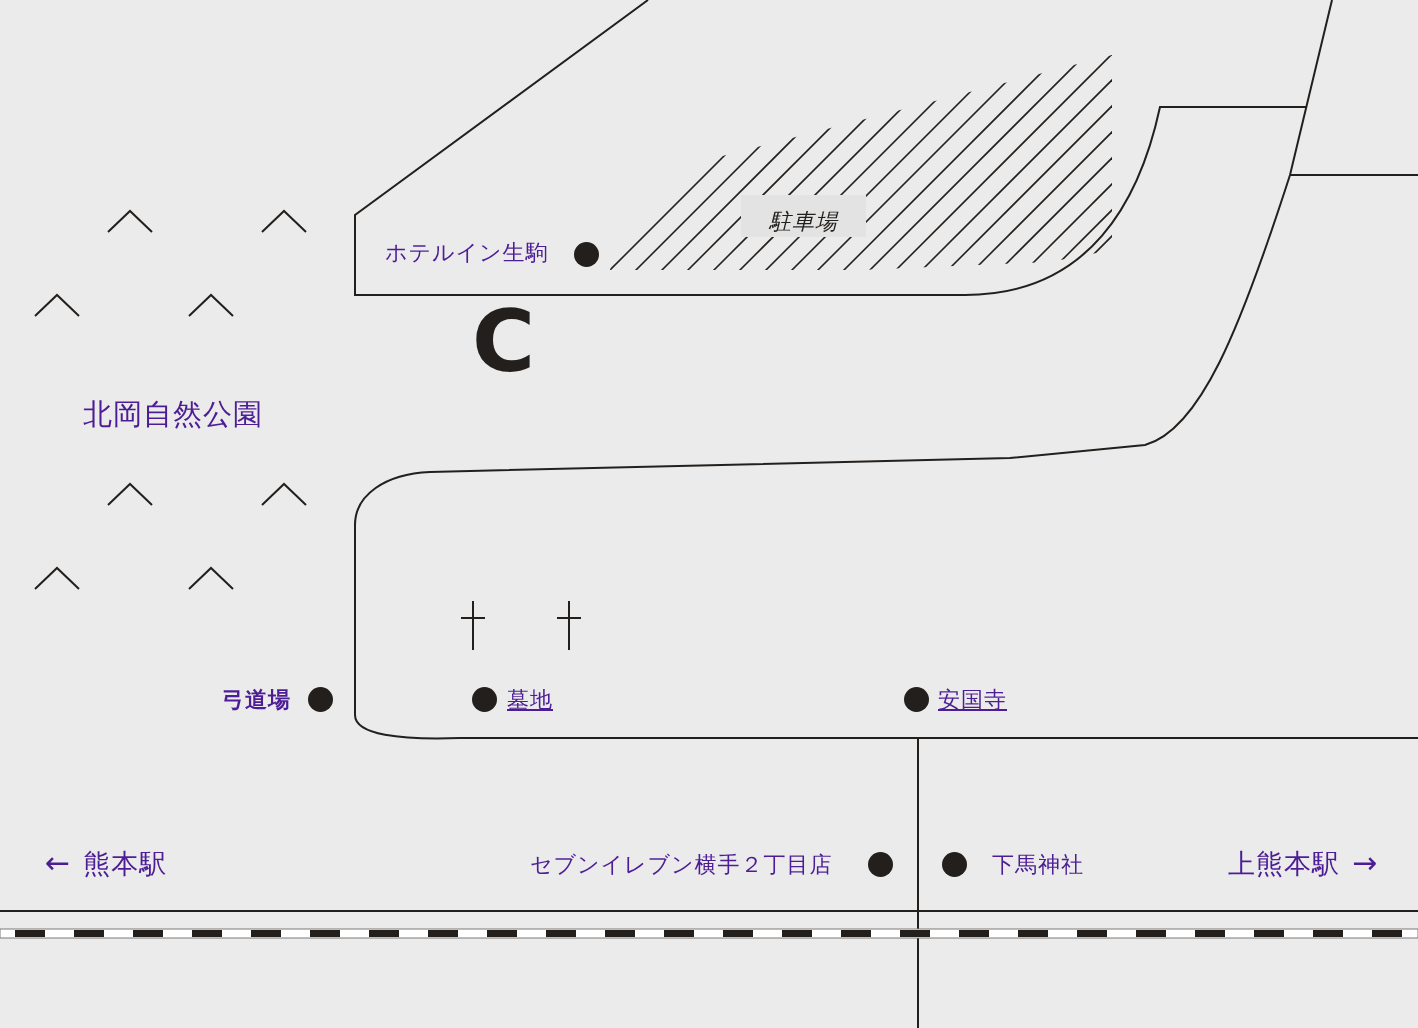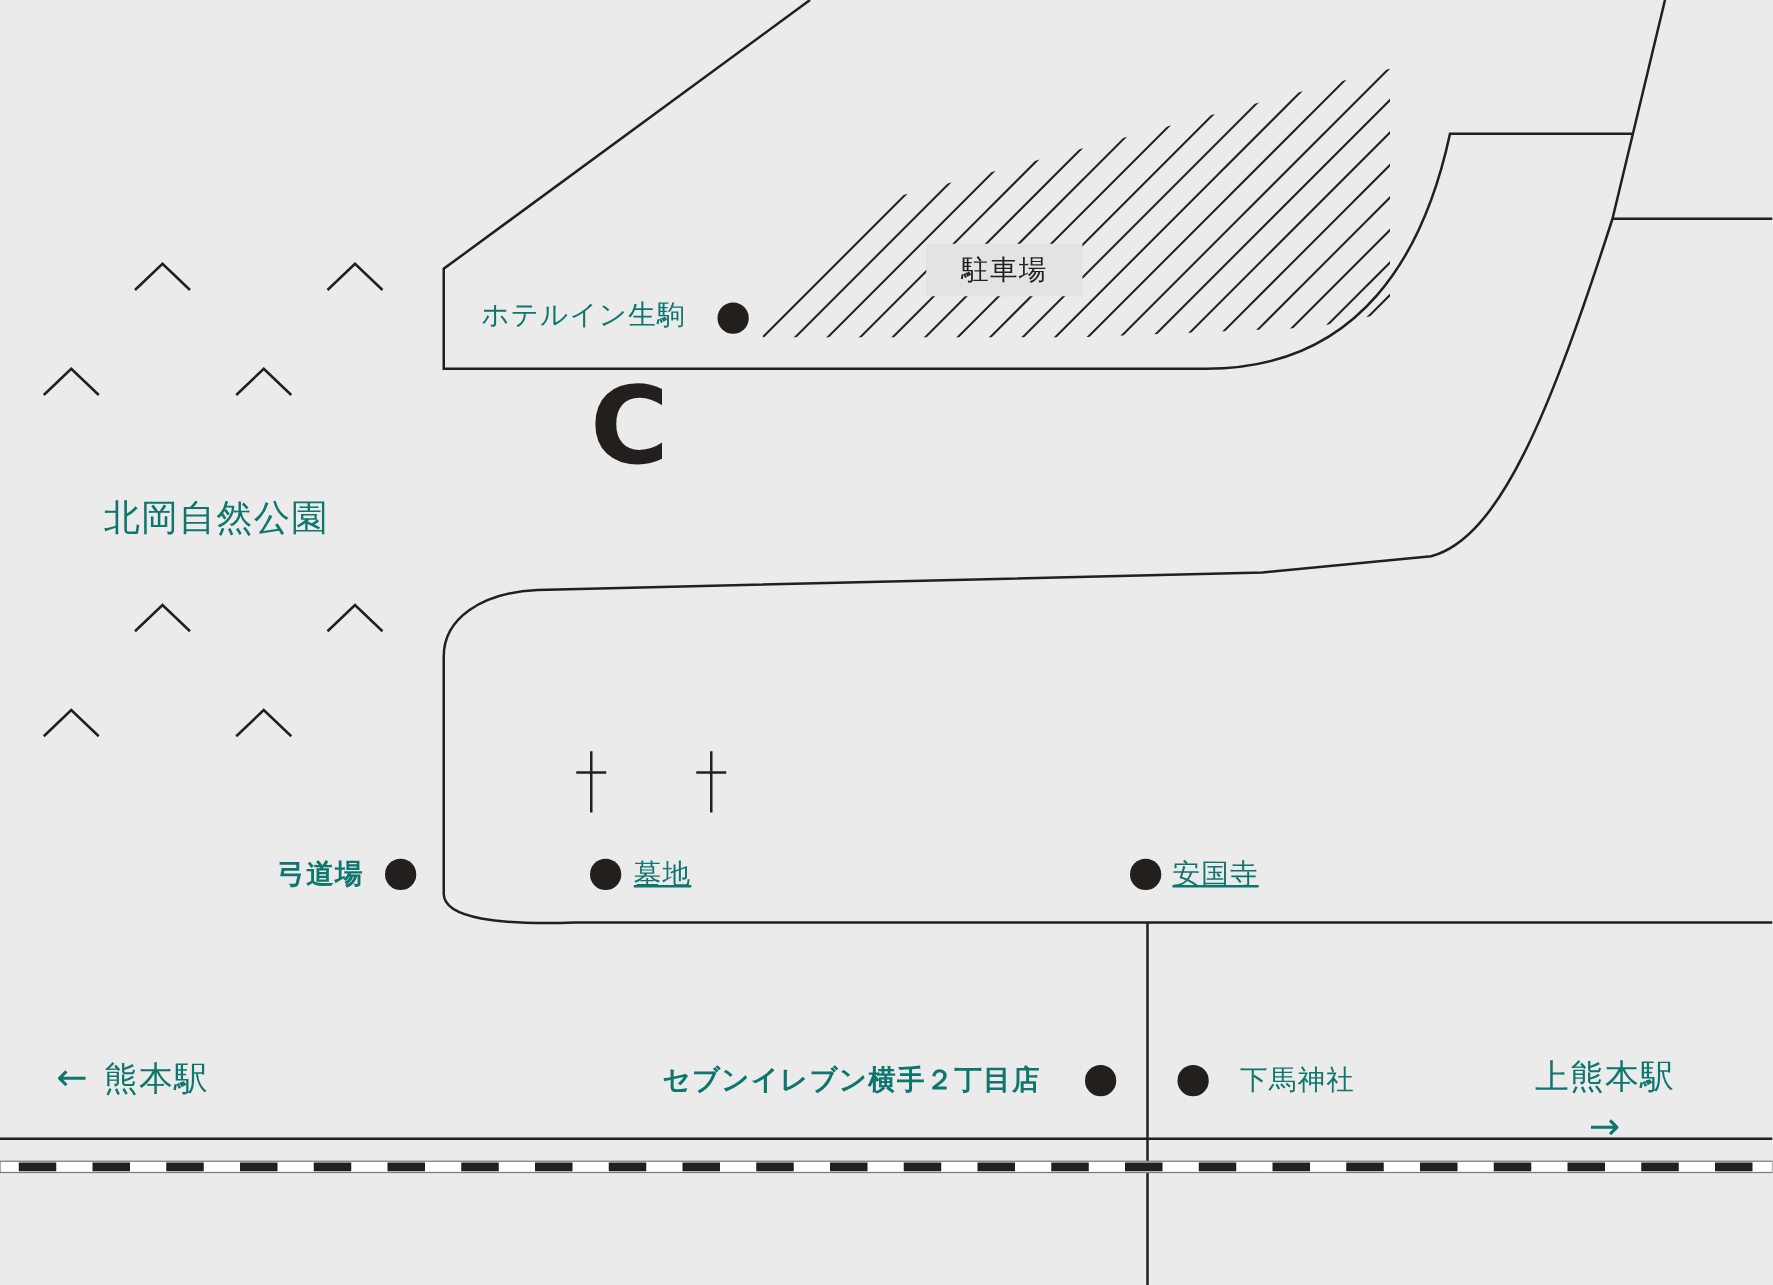--- a/index.html
+++ b/index.html
@@ -20,21 +20,21 @@
     left: 0;
     top: 0;
     width: 1418px;
     height: 1028px;
   }
   .label {
     position: absolute;
     white-space: nowrap;
     font-size: 22px;
     line-height: 1;
-    color: #0f766e;
+    color: #4c1d95;
     letter-spacing: 1px;
   }
   .label.big {
     font-size: 27px;
     letter-spacing: 1px;
   }
   .label.park {
     font-size: 29px;
     letter-spacing: 1px;
   }
@@ -42,25 +42,26 @@
     position: absolute;
     width: 25px;
     height: 25px;
     border-radius: 50%;
     background: #231f1c;
   }
   .parking-label-box {
     position: absolute;
     background: #e3e3e3;
     display: flex;
-    align-items: center;
+    align-items: flex-end;
     justify-content: center;
     font-size: 22px;
     letter-spacing: 1px;
     color: #231f1c;
+    font-style: italic;
   }
   .logo-c {
     position: absolute;
     font-family: "DejaVu Sans", sans-serif;
     font-weight: bold;
     font-size: 86px;
     line-height: 1;
     color: #231f1c;
   }
   .arrow {
@@ -156,22 +157,22 @@
 <div class="label" style="left:507px; top:689px;text-decoration:underline;">墓地</div>
 
 <div class="dot" style="left:904px; top:687px;"></div>
 <div class="label" style="left:938px; top:689px;text-decoration:underline;">安国寺</div>
 
 <div class="label big" style="left:45px; top:848px; display:flex; align-items:center; gap:12px;">
   <span class="arrow">←</span>
   <span>熊本駅</span>
 </div>
 
-<div class="label" style="left:530px; top:854px;font-weight:bold;">セブンイレブン横手２丁目店</div>
+<div class="label" style="left:530px; top:854px;">セブンイレブン横手２丁目店</div>
 <div class="dot" style="left:868px; top:852px;"></div>
 
 <div class="dot" style="left:942px; top:852px;"></div>
 <div class="label" style="left:976px; top:854px;margin-left:16px;">下馬神社</div>
 
-<div class="label big" style="left:1228px; top:848px; display:flex; align-items:center; gap:12px;flex-direction:column;">
+<div class="label big" style="left:1228px; top:848px; display:flex; align-items:center; gap:12px;">
   <span>上熊本駅</span>
   <span class="arrow">→</span>
 </div>
 
 </body></html>

